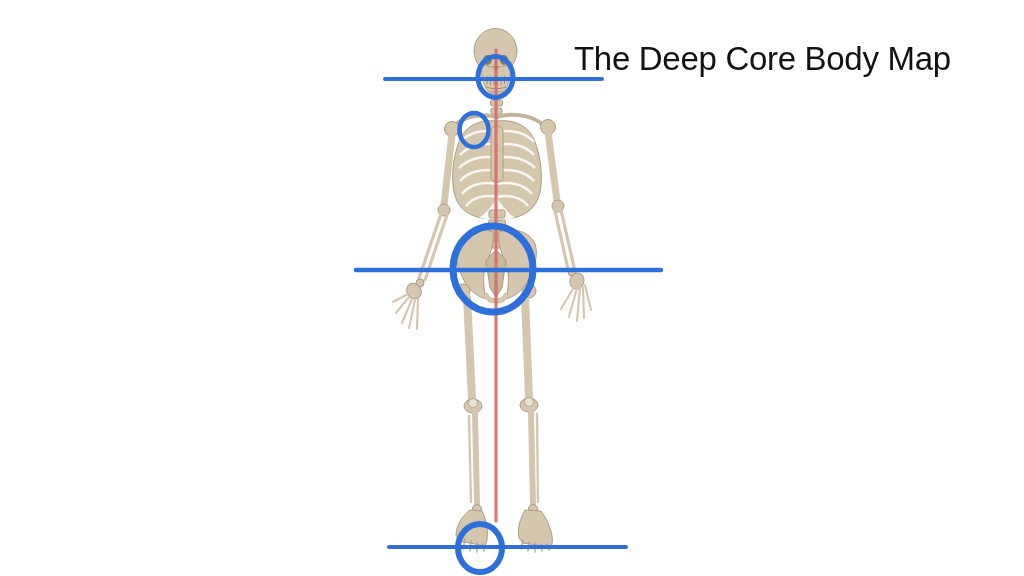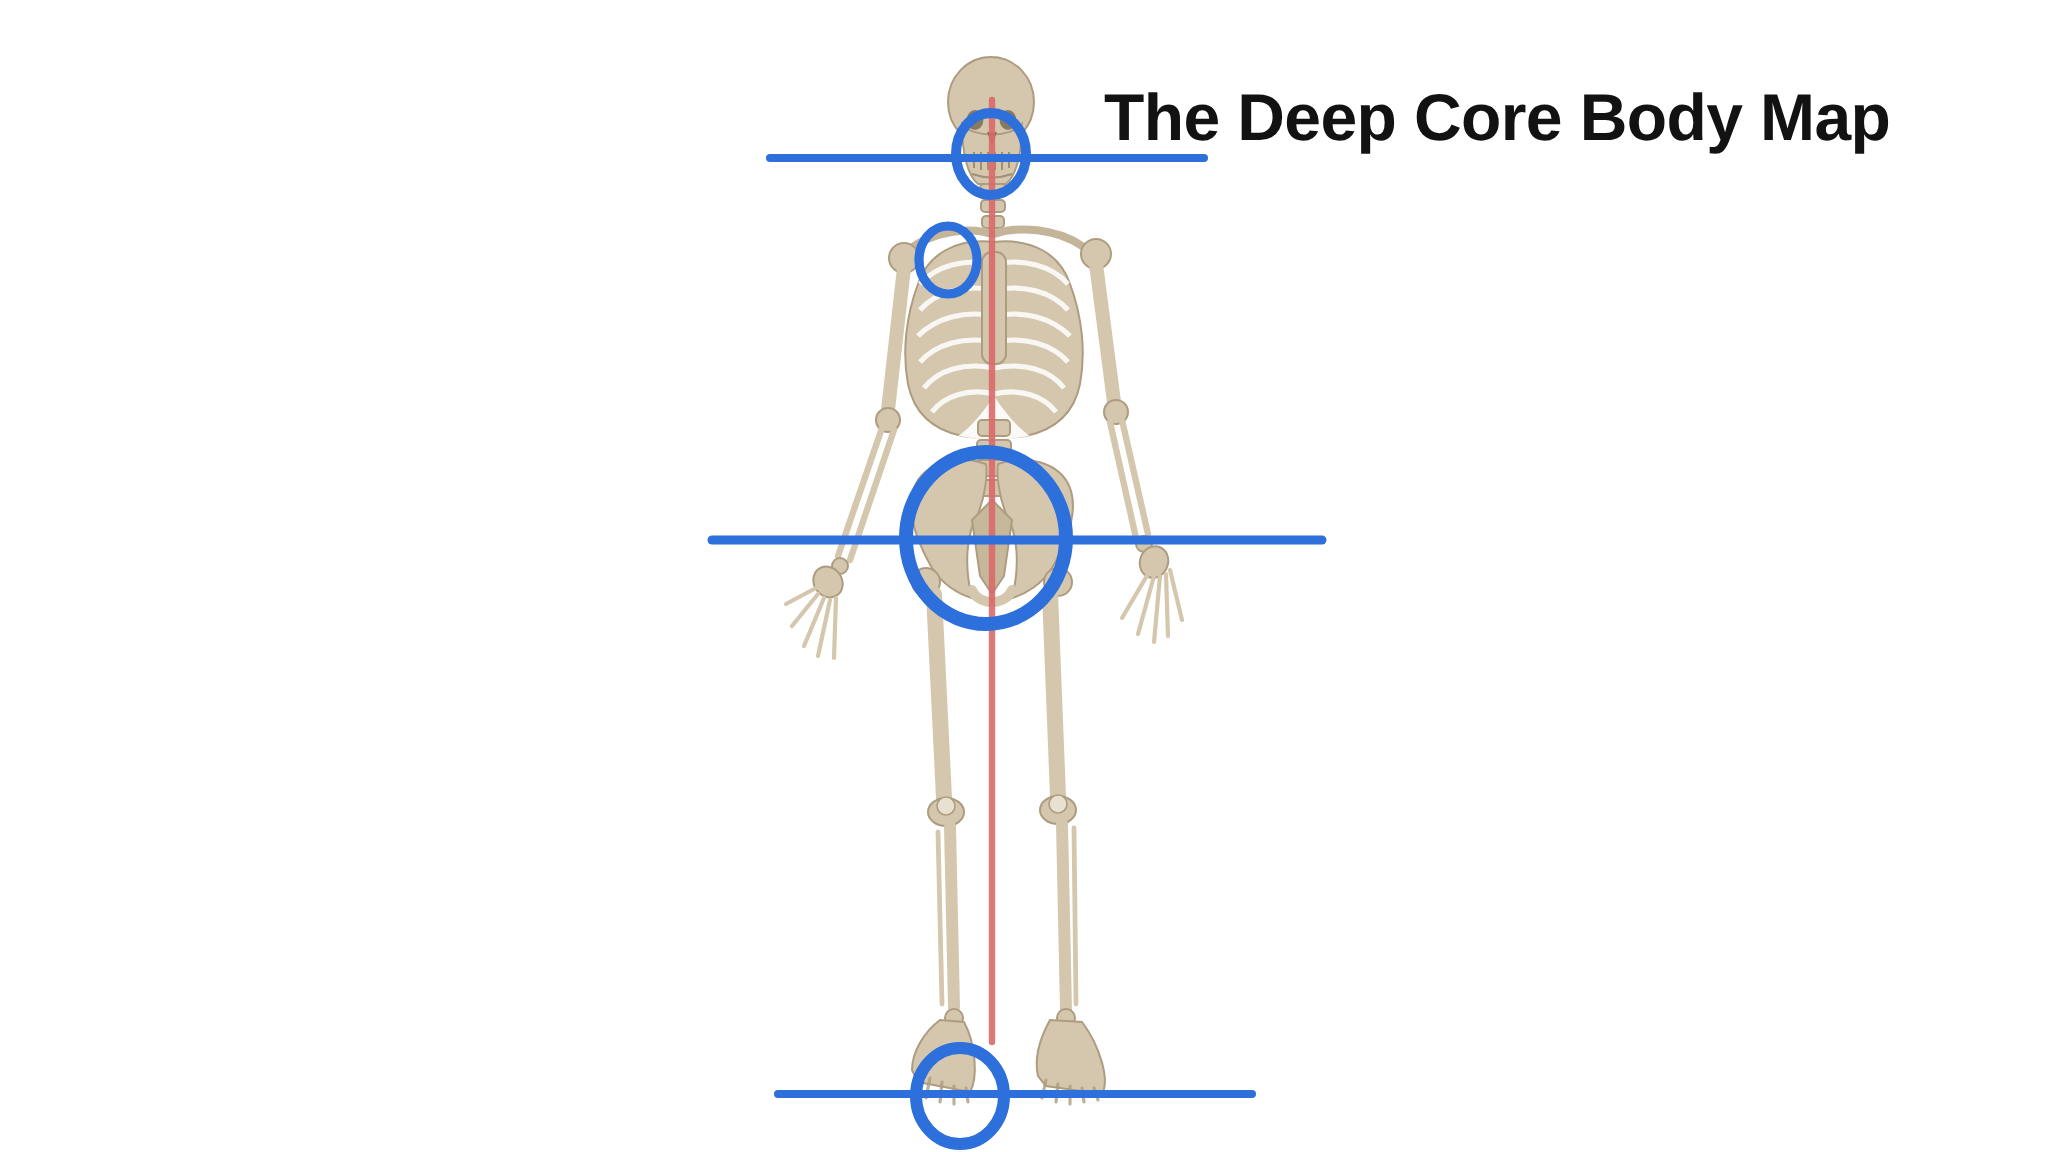--- a/index.html
+++ b/index.html
@@ -12,22 +12,22 @@
     --bg:#FFFFFF;
   }
   *{margin:0;padding:0;box-sizing:border-box;}
   html,body{background:#e9e9e9;font-family:"Liberation Sans",sans-serif;}
   .canvas{
     position:relative;width:1024px;height:576px;background:var(--bg);
     overflow:hidden;
   }
   .figure-svg{position:absolute;left:0;top:0;width:1024px;height:576px;display:block;}
   .page-title{
-    position:absolute;left:552px;top:40px;width:420px;
-    font-size:33px;font-weight:700;color:var(--ink);
+    position:absolute;left:574px;top:40px;width:420px;
+    font-size:33px;font-weight:400;color:var(--ink);
     letter-spacing:-0.3px;white-space:nowrap;
   }
   
   .boneF{fill:var(--bone);stroke:var(--bone-dark);stroke-width:1;}
   .boneF2{fill:#C8B89B;stroke:var(--bone-dark);stroke-width:1;}
   .bS8{stroke:var(--bone);stroke-width:8;stroke-linecap:round;fill:none;}
   .bS7{stroke:var(--bone);stroke-width:7;stroke-linecap:round;fill:none;}
   .bS6{stroke:var(--bone);stroke-width:6;stroke-linecap:round;fill:none;}
   .bS5{stroke:var(--bone);stroke-width:5;stroke-linecap:round;fill:none;}
   .bS4{stroke:#C4B49A;stroke-width:4;stroke-linecap:round;fill:none;}

